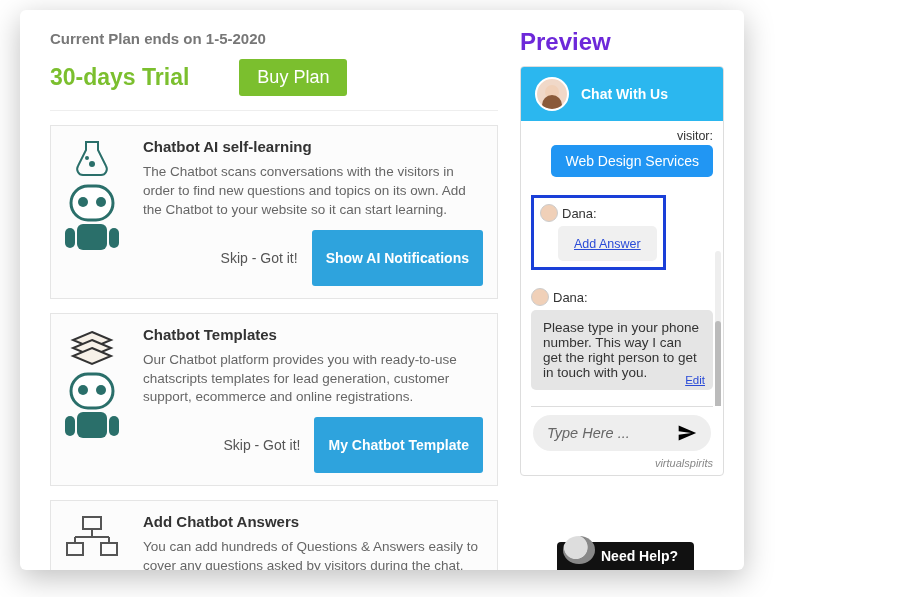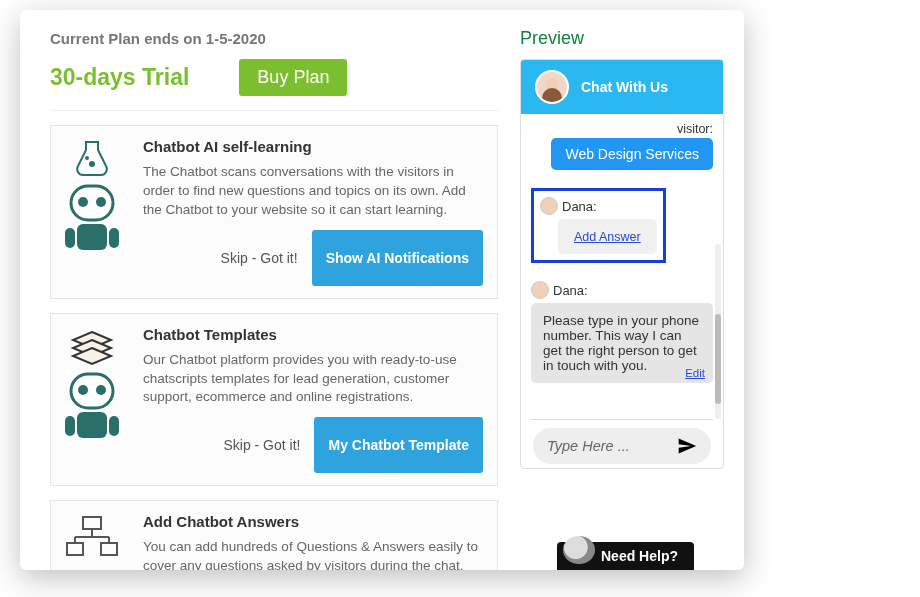--- a/index.html
+++ b/index.html
@@ -96,23 +96,23 @@
     color: #fff;
     border: none;
     padding: 20px 14px;
     font-size: 14px;
     font-weight: 600;
     border-radius: 3px;
     cursor: pointer;
   }
   
   .preview-title {
-    font-size: 18px;
-    font-weight: 400;
-    color: #15803d;
+    font-size: 24px;
+    font-weight: 700;
+    color: #6d28d9;
     margin-bottom: 10px;
   }
   .chat-widget {
     border: 1px solid #ddd;
     border-radius: 4px;
     overflow: hidden;
     height: 410px;
     display: flex;
     flex-direction: column;
     background: #fff;
@@ -416,19 +416,20 @@
       <div class="chat-input-row">
         <div class="chat-input">
           <span>Type Here ...</span>
           <span class="send-icon">
             <svg width="20" height="20" viewBox="0 0 24 24">
                 <path d="M2 21l21-9L2 3v7l15 2-15 2z" fill="#000"></path>
               </svg>
           </span>
         </div>
       </div>
+      <div class="brand">virtualspirits</div>
     </div>
 
     <div class="need-help">
       <span>Need Help?</span>
     </div>
   </div>
 </div>
 
 </body></html>

